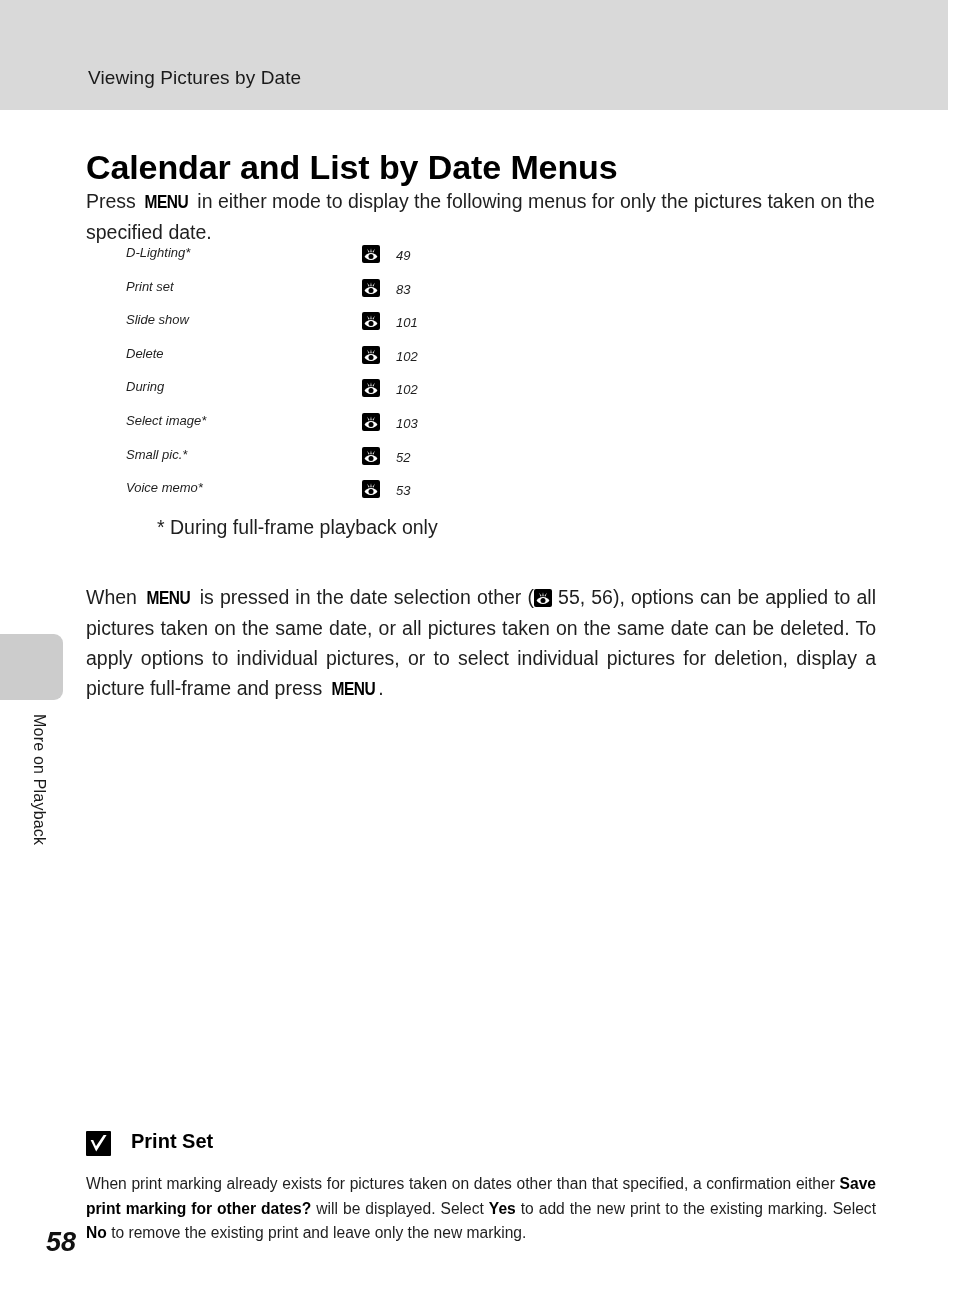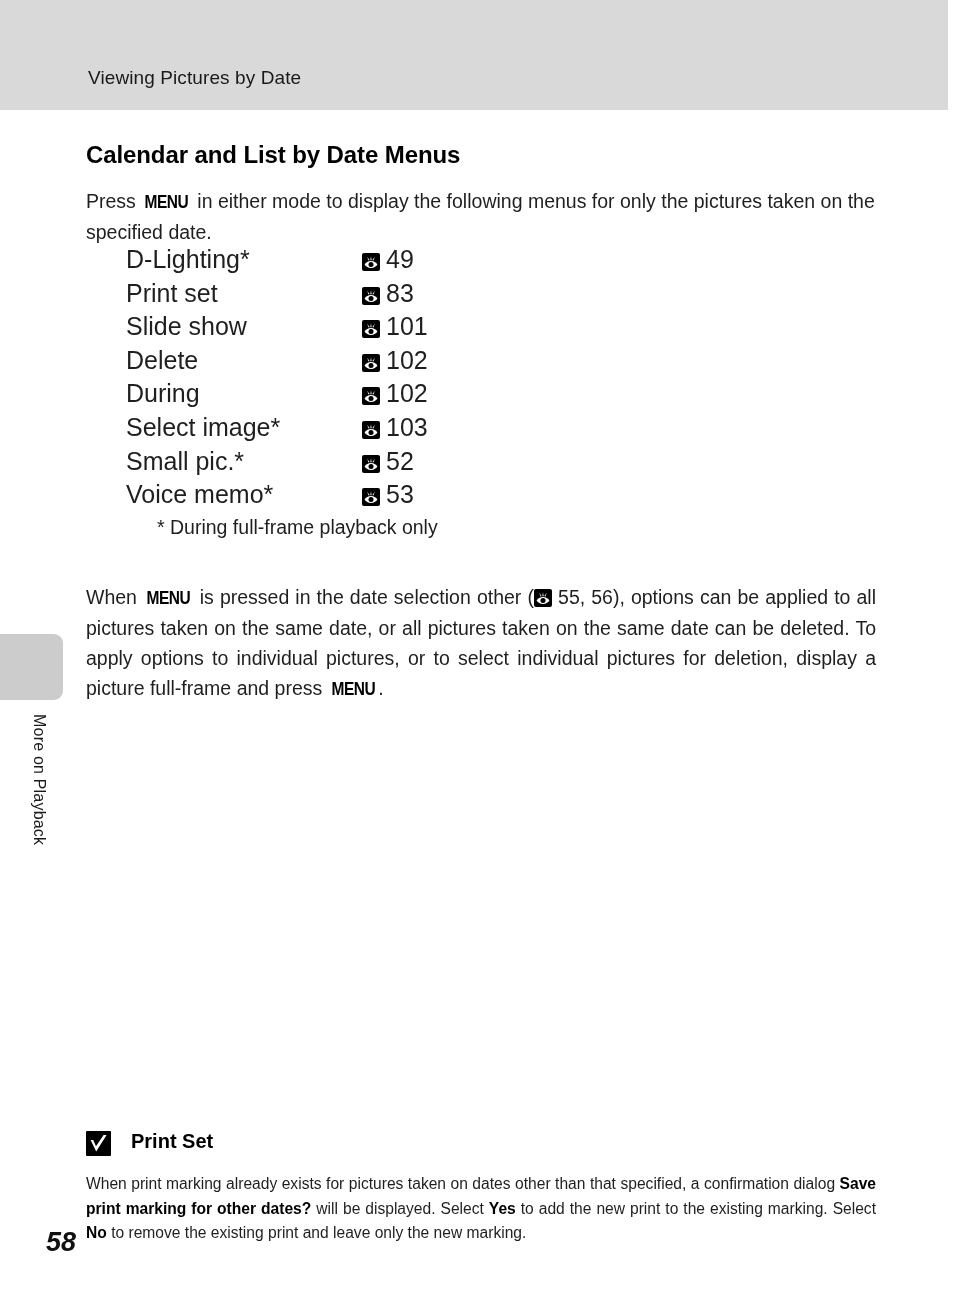--- a/index.html
+++ b/index.html
@@ -35,21 +35,21 @@
     letter-spacing: 0.1px;
     color: #1a1a1a;
     white-space: nowrap;
   }
 
   
   #section-heading {
     position: absolute;
     left: 86px;
     top: 125px;
-    font-size: 24px;
+    font-size: 34px;
     font-weight: 700;
     letter-spacing: -0.1px;
     color: #000000;
     white-space: nowrap;
   }
 
   
   #intro-paragraph {
     position: absolute;
     left: 86px;
@@ -93,37 +93,38 @@
   
   #menu-list {
     position: absolute;
     left: 126px;
     top: 245px;
     width: 420px;
   }
   .menu-row {
     position: relative;
     height: 33.6px;
-    font-size: 25px;
+    font-size: 13px;
     color: #1f1f1f;
+    font-style: italic;
   }
   .menu-row-label {
     position: absolute;
     left: 0;
     top: 0;
     white-space: nowrap;
   }
   .menu-row-ref {
     position: absolute;
     left: 236px;
     top: 0;
     white-space: nowrap;
   }
   .menu-row-ref .page-num {
-    margin-left: 6px;
+    margin-left: 16px;
   }
   #list-footnote {
     position: absolute;
     left: 0;
     top: 271px;
     font-size: 19.5px;
     color: #1f1f1f;
     white-space: nowrap;
     margin-left: 31px;
   }
@@ -394,16 +395,16 @@
 
 <div id="note-block">
   <div id="note-header">
     <span class="check-icon">
       <svg viewBox="0 0 25 25">
           <path d="M4.6 9.0 L10.2 20.4 L20.6 4.0 L17.6 4.0 L10.0 15.2 L7.2 9.0 Z" fill="#ffffff"></path>
         </svg>
     </span>
     <span id="note-title">Print Set</span>
   </div>
-  <div id="note-body"><span>When print marking already exists for pictures taken on dates other than that specified, a confirmation dialog </span><b>Save print marking for other dates?</b><span> will be displayed. Select </span><b>Yes</b><span> to add the new print to the existing marking. Select </span><b>No</b><span> to remove the existing print and leave only the new marking.</span></div>
+  <div id="note-body"><span>When print marking already exists for pictures taken on dates other than that specified, a confirmation either </span><b>Save print marking for other dates?</b><span> will be displayed. Select </span><b>Yes</b><span> to add the new print to the existing marking. Select </span><b>No</b><span> to remove the existing print and leave only the new marking.</span></div>
 </div>
 
 <div id="page-number">58</div>
 
 </body></html>

